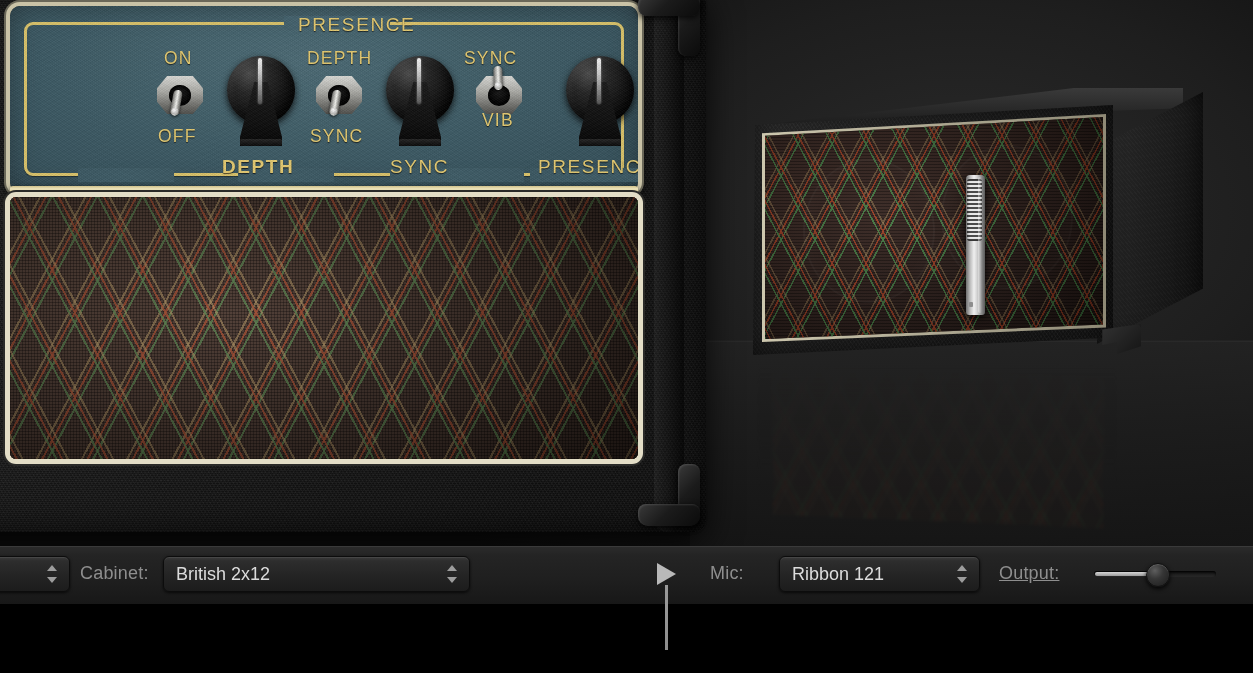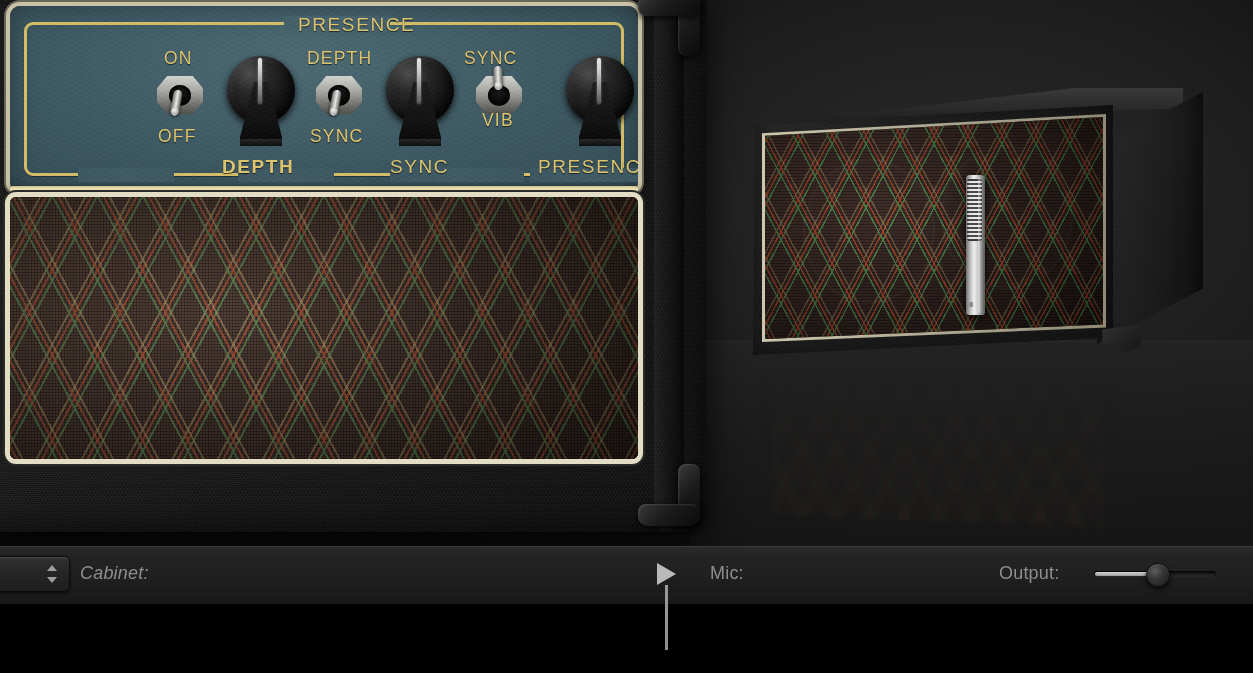--- a/index.html
+++ b/index.html
@@ -355,27 +355,41 @@
     <div id="bb-inner">
 
       <div class="menu" style="left:-52px;width:120px;">
         <span class="mtxt"></span>
         <span class="arrows">
           <i class="up"></i>
             <i class="dn"></i>
         </span>
       </div>
 
-      <span class="bbl" style="left:80px;font-style:italic;">Cabinet:</span>
-
+      <span class="bbl" style="left:80px;">Cabinet:</span>
+
+      <div class="menu" style="left:163px;width:305px;">
+        <span class="mtxt">British 2x12</span>
+        <span class="arrows">
+          <i class="up"></i>
+            <i class="dn"></i>
+        </span>
+      </div>
 
       <span class="bbl" style="left:710px;">Mic:</span>
 
-
-      <span class="bbl" style="left:999px;">Output:</span>
+      <div class="menu" style="left:779px;width:199px;">
+        <span class="mtxt">Ribbon 121</span>
+        <span class="arrows">
+          <i class="up"></i>
+            <i class="dn"></i>
+        </span>
+      </div>
+
+      <span class="bbl" style="left:999px;text-decoration:underline;">Output:</span>
 
       <div id="slider" style="left:1094px;">
         <div id="sl-track"></div>
         <div id="sl-fill"></div>
         <div id="sl-knob"></div>
       </div>
     </div>
   </div>
 
   <div id="belowbar"></div>

